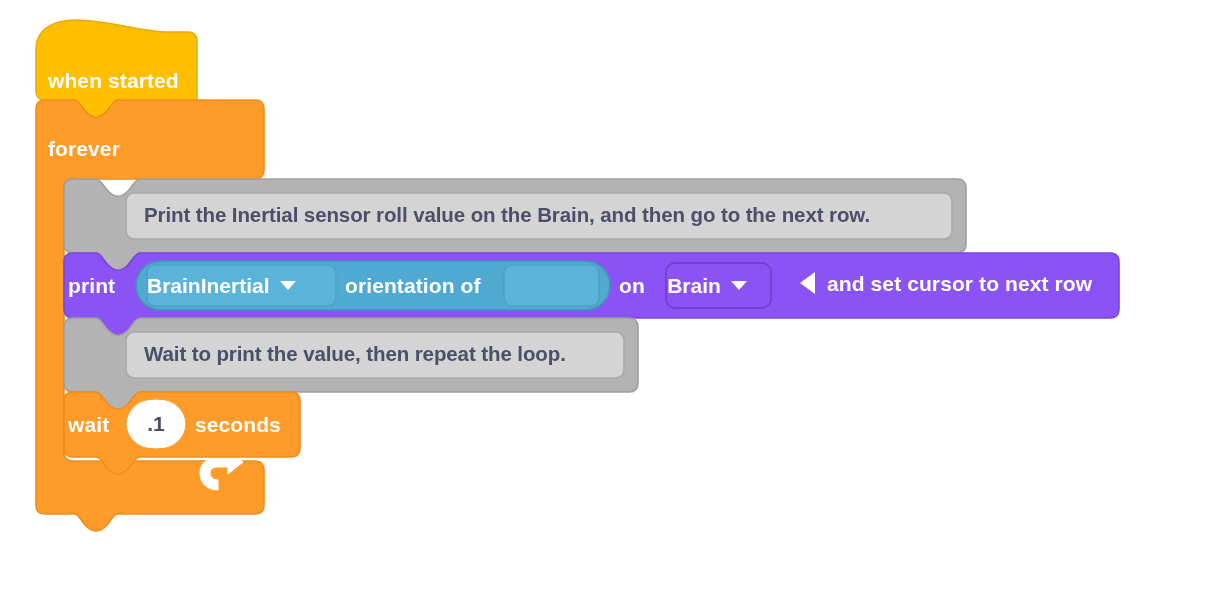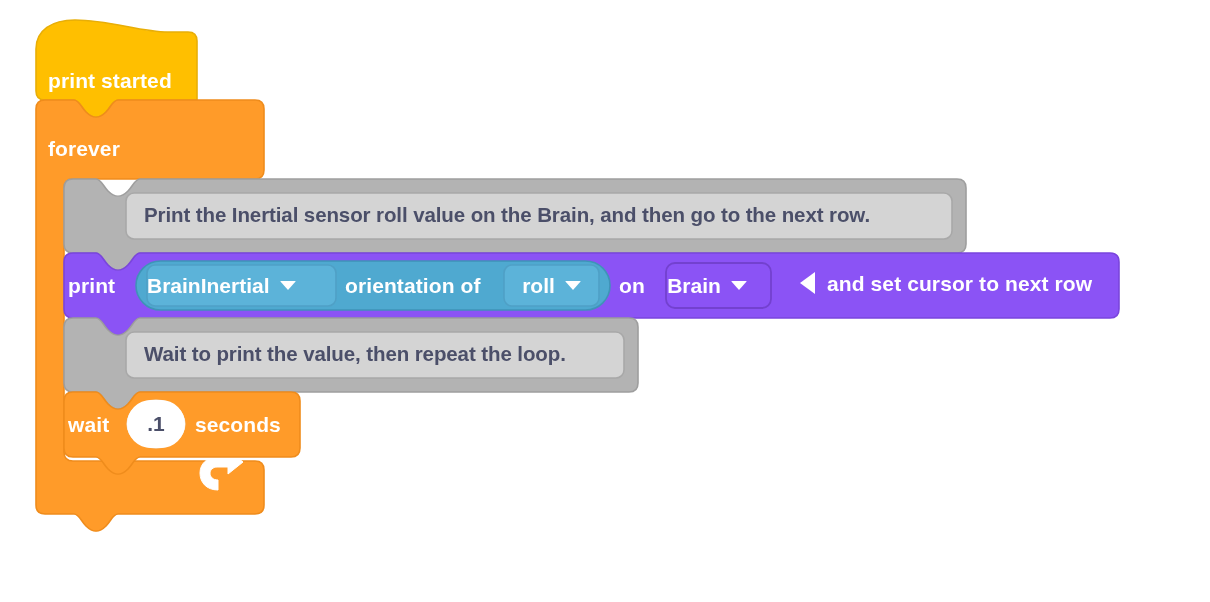--- a/index.html
+++ b/index.html
@@ -246,41 +246,36 @@
          C121,476 115,476 108,469
          C103,464 101,457 96,457
          L73,457
          C67,457 64,454 64,448
          Z" fill="#ff9b29" stroke="#ef8c1c" stroke-width="1.6"></path>
     <ellipse cx="156" cy="424" rx="29" ry="24" fill="#ffffff" stroke="#e8e8e8" stroke-width="1"></ellipse>
   </svg>
 
   <div class="layer">
 
-    <div class="txt blk-label" style="left:48px; top:67px;">print started</div>
+    <div class="txt blk-label" style="left:48px; top:67px;">when started</div>
 
     <div class="txt blk-label" style="left:48px; top:135px;">forever</div>
 
     <div class="comment-text" style="left:144px; top:203px;">Print the Inertial sensor roll value on the Brain, and then go to the next row.</div>
 
     <div class="txt blk-label" style="left:68px; top:272px;">print</div>
 
     <div style="position:absolute; left:147px; top:265px; width:189px; height:41px;
                 display:flex; align-items:center; justify-content:flex-start;">
       <span class="field-txt">BrainInertial</span>
       <span class="tri-down"></span>
     </div>
 
     <div class="txt blk-label" style="left:345px; top:272px;">orientation of</div>
 
-    <div style="position:absolute; left:504px; top:265px; width:95px; height:41px;
-                display:flex; align-items:center; justify-content:center;">
-      <span class="field-txt">roll</span>
-      <span class="tri-down"></span>
-    </div>
 
     <div class="txt blk-label" style="left:619px; top:272px;">on</div>
 
     <div style="position:absolute; left:666px; top:263px; width:82px; height:45px;
                 display:flex; align-items:center; justify-content:center;">
       <span class="field-txt">Brain</span>
       <span class="tri-down"></span>
     </div>
 
     <div style="position:absolute; left:800px; top:272px; display:flex; align-items:center;">

